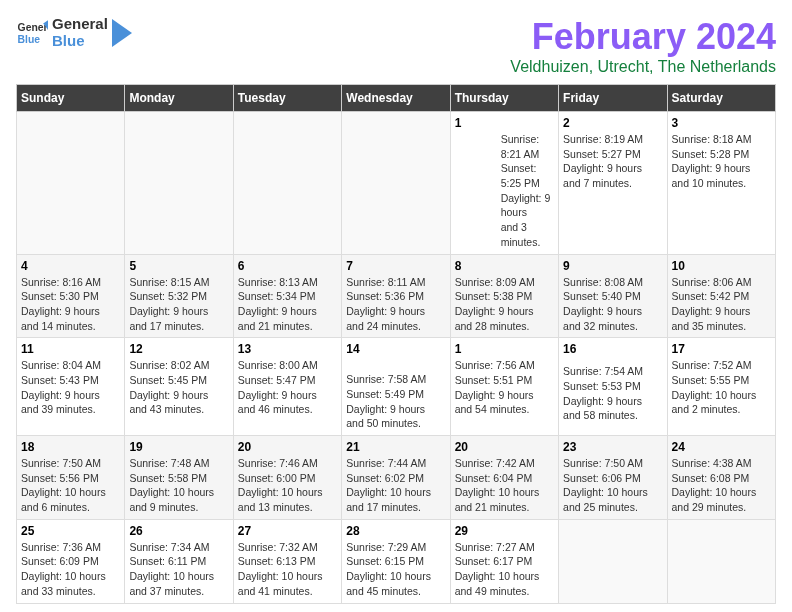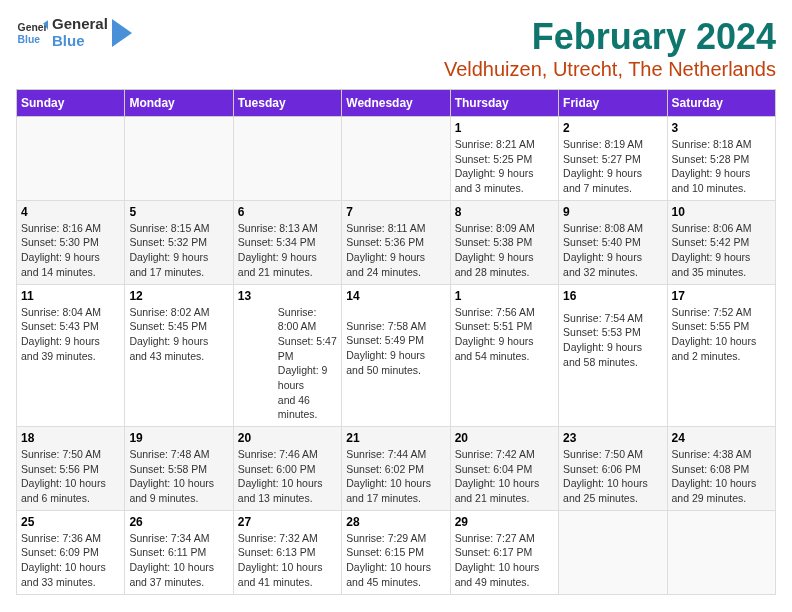--- a/index.html
+++ b/index.html
@@ -24,33 +24,33 @@
     .logo-icon {
       width: 32px;
       height: 32px;
     }
     .title-area {
       text-align: right;
     }
     .month-title {
       font-size: 36px;
       font-weight: bold;
-      color: #0f766e;
+      color: #8b5cf6;
     }
     .location-title {
-      font-size: 20px;
-      color: #c2410c;
+      font-size: 16px;
+      color: #15803d;
     }
     table {
       width: 100%;
       border-collapse: collapse;
       font-size: 11px;
     }
     thead tr th {
-      background-color: #6d28d9;
+      background-color: #404040;
       color: #fff;
       padding: 6px 4px;
       text-align: left;
       font-size: 12px;
       border: 1px solid #ccc;
     }
     tbody tr td {
       border: 1px solid #ddd;
       vertical-align: top;
       padding: 4px;
@@ -113,21 +113,21 @@
       </tr>
   </thead>
   <tbody id="calendar-body">
   <tr>
         <td class="empty-cell"></td>
         <td class="empty-cell"></td>
         <td class="empty-cell"></td>
         <td class="empty-cell"></td>
         <td>
           <span class="day-num">1</span>
-          <div class="day-info" style="white-space: pre-line;">Sunrise: 8:21 AM
+          <div class="day-info" style="white-space: pre-line; margin-left: 46px;">Sunrise: 8:21 AM
 Sunset: 5:25 PM
 Daylight: 9 hours
 and 3 minutes.</div>
         </td>
         <td>
           <span class="day-num">2</span>
           <div class="day-info" style="white-space: pre-line;">Sunrise: 8:19 AM
 Sunset: 5:27 PM
 Daylight: 9 hours
 and 7 minutes.</div>
@@ -201,21 +201,21 @@
         </td>
         <td>
           <span class="day-num">12</span>
           <div class="day-info" style="white-space: pre-line;">Sunrise: 8:02 AM
 Sunset: 5:45 PM
 Daylight: 9 hours
 and 43 minutes.</div>
         </td>
         <td>
           <span class="day-num">13</span>
-          <div class="day-info" style="white-space: pre-line; margin-left: 40px;">Sunrise: 8:00 AM
+          <div class="day-info" style="white-space: pre-line;">Sunrise: 8:00 AM
 Sunset: 5:47 PM
 Daylight: 9 hours
 and 46 minutes.</div>
         </td>
         <td>
           <span class="day-num">14</span>
           <div class="day-info" style="white-space: pre-line; margin-top: 16px;">Sunrise: 7:58 AM
 Sunset: 5:49 PM
 Daylight: 9 hours
 and 50 minutes.</div>

